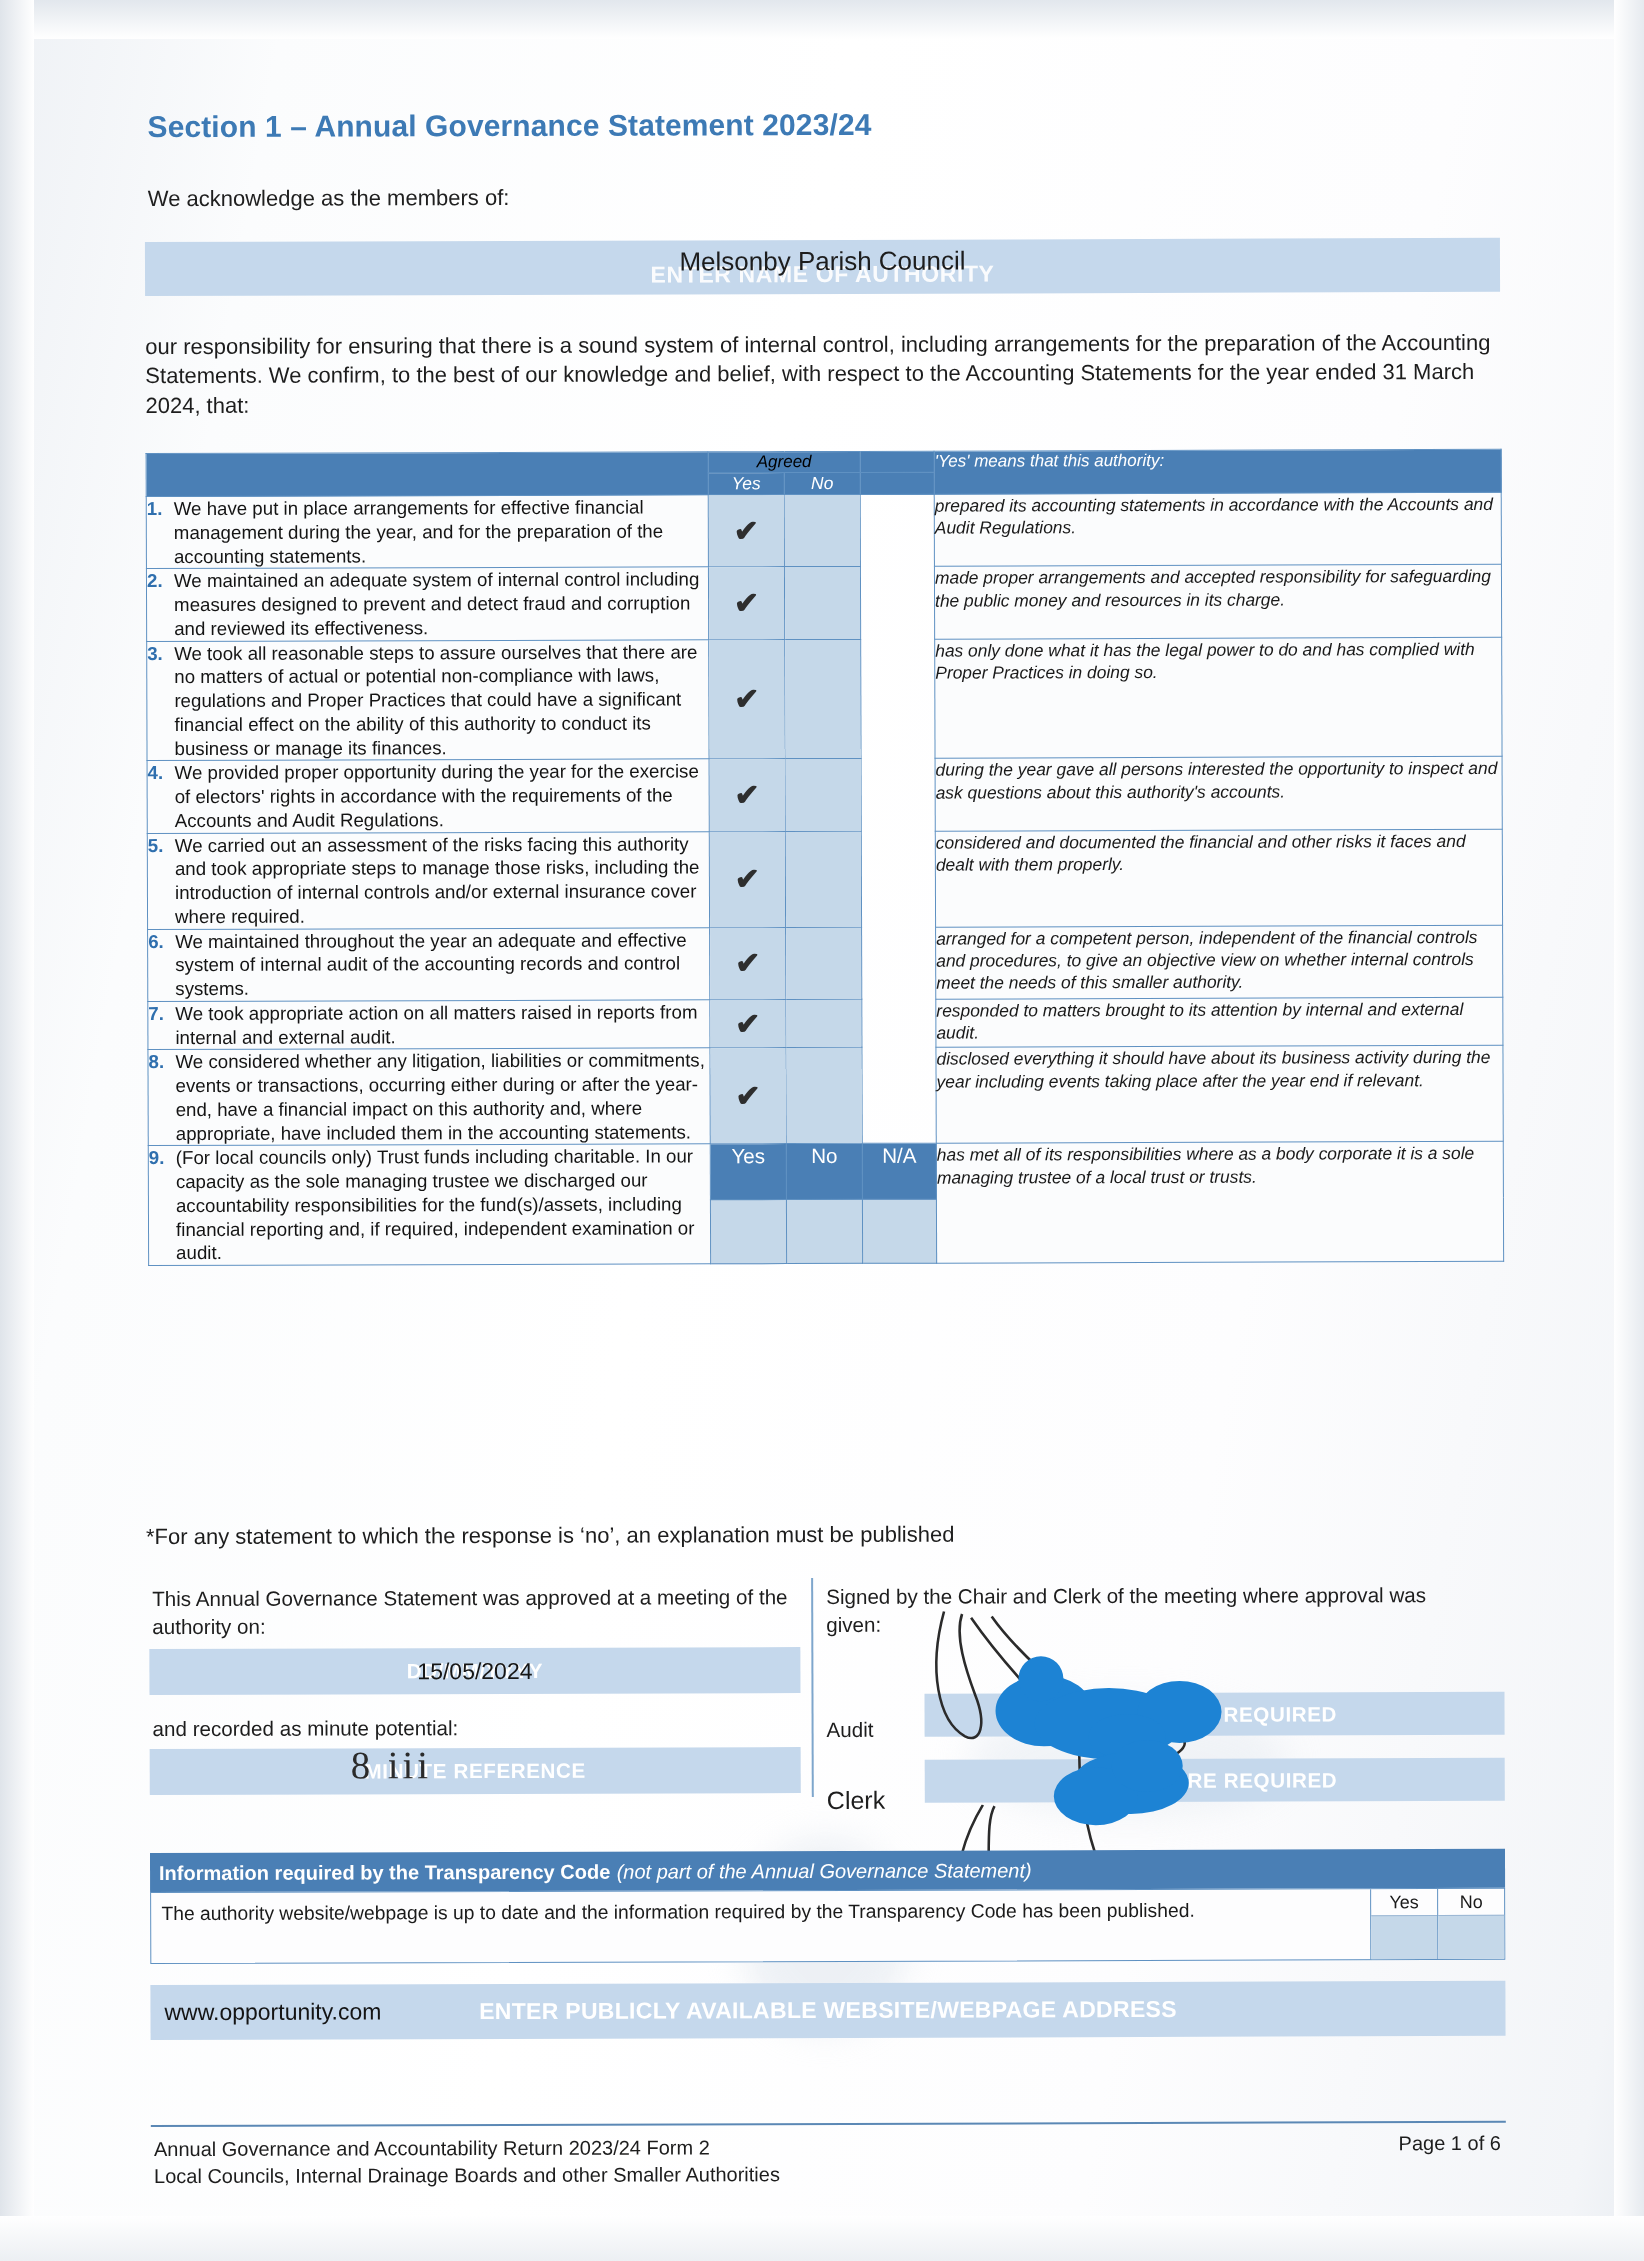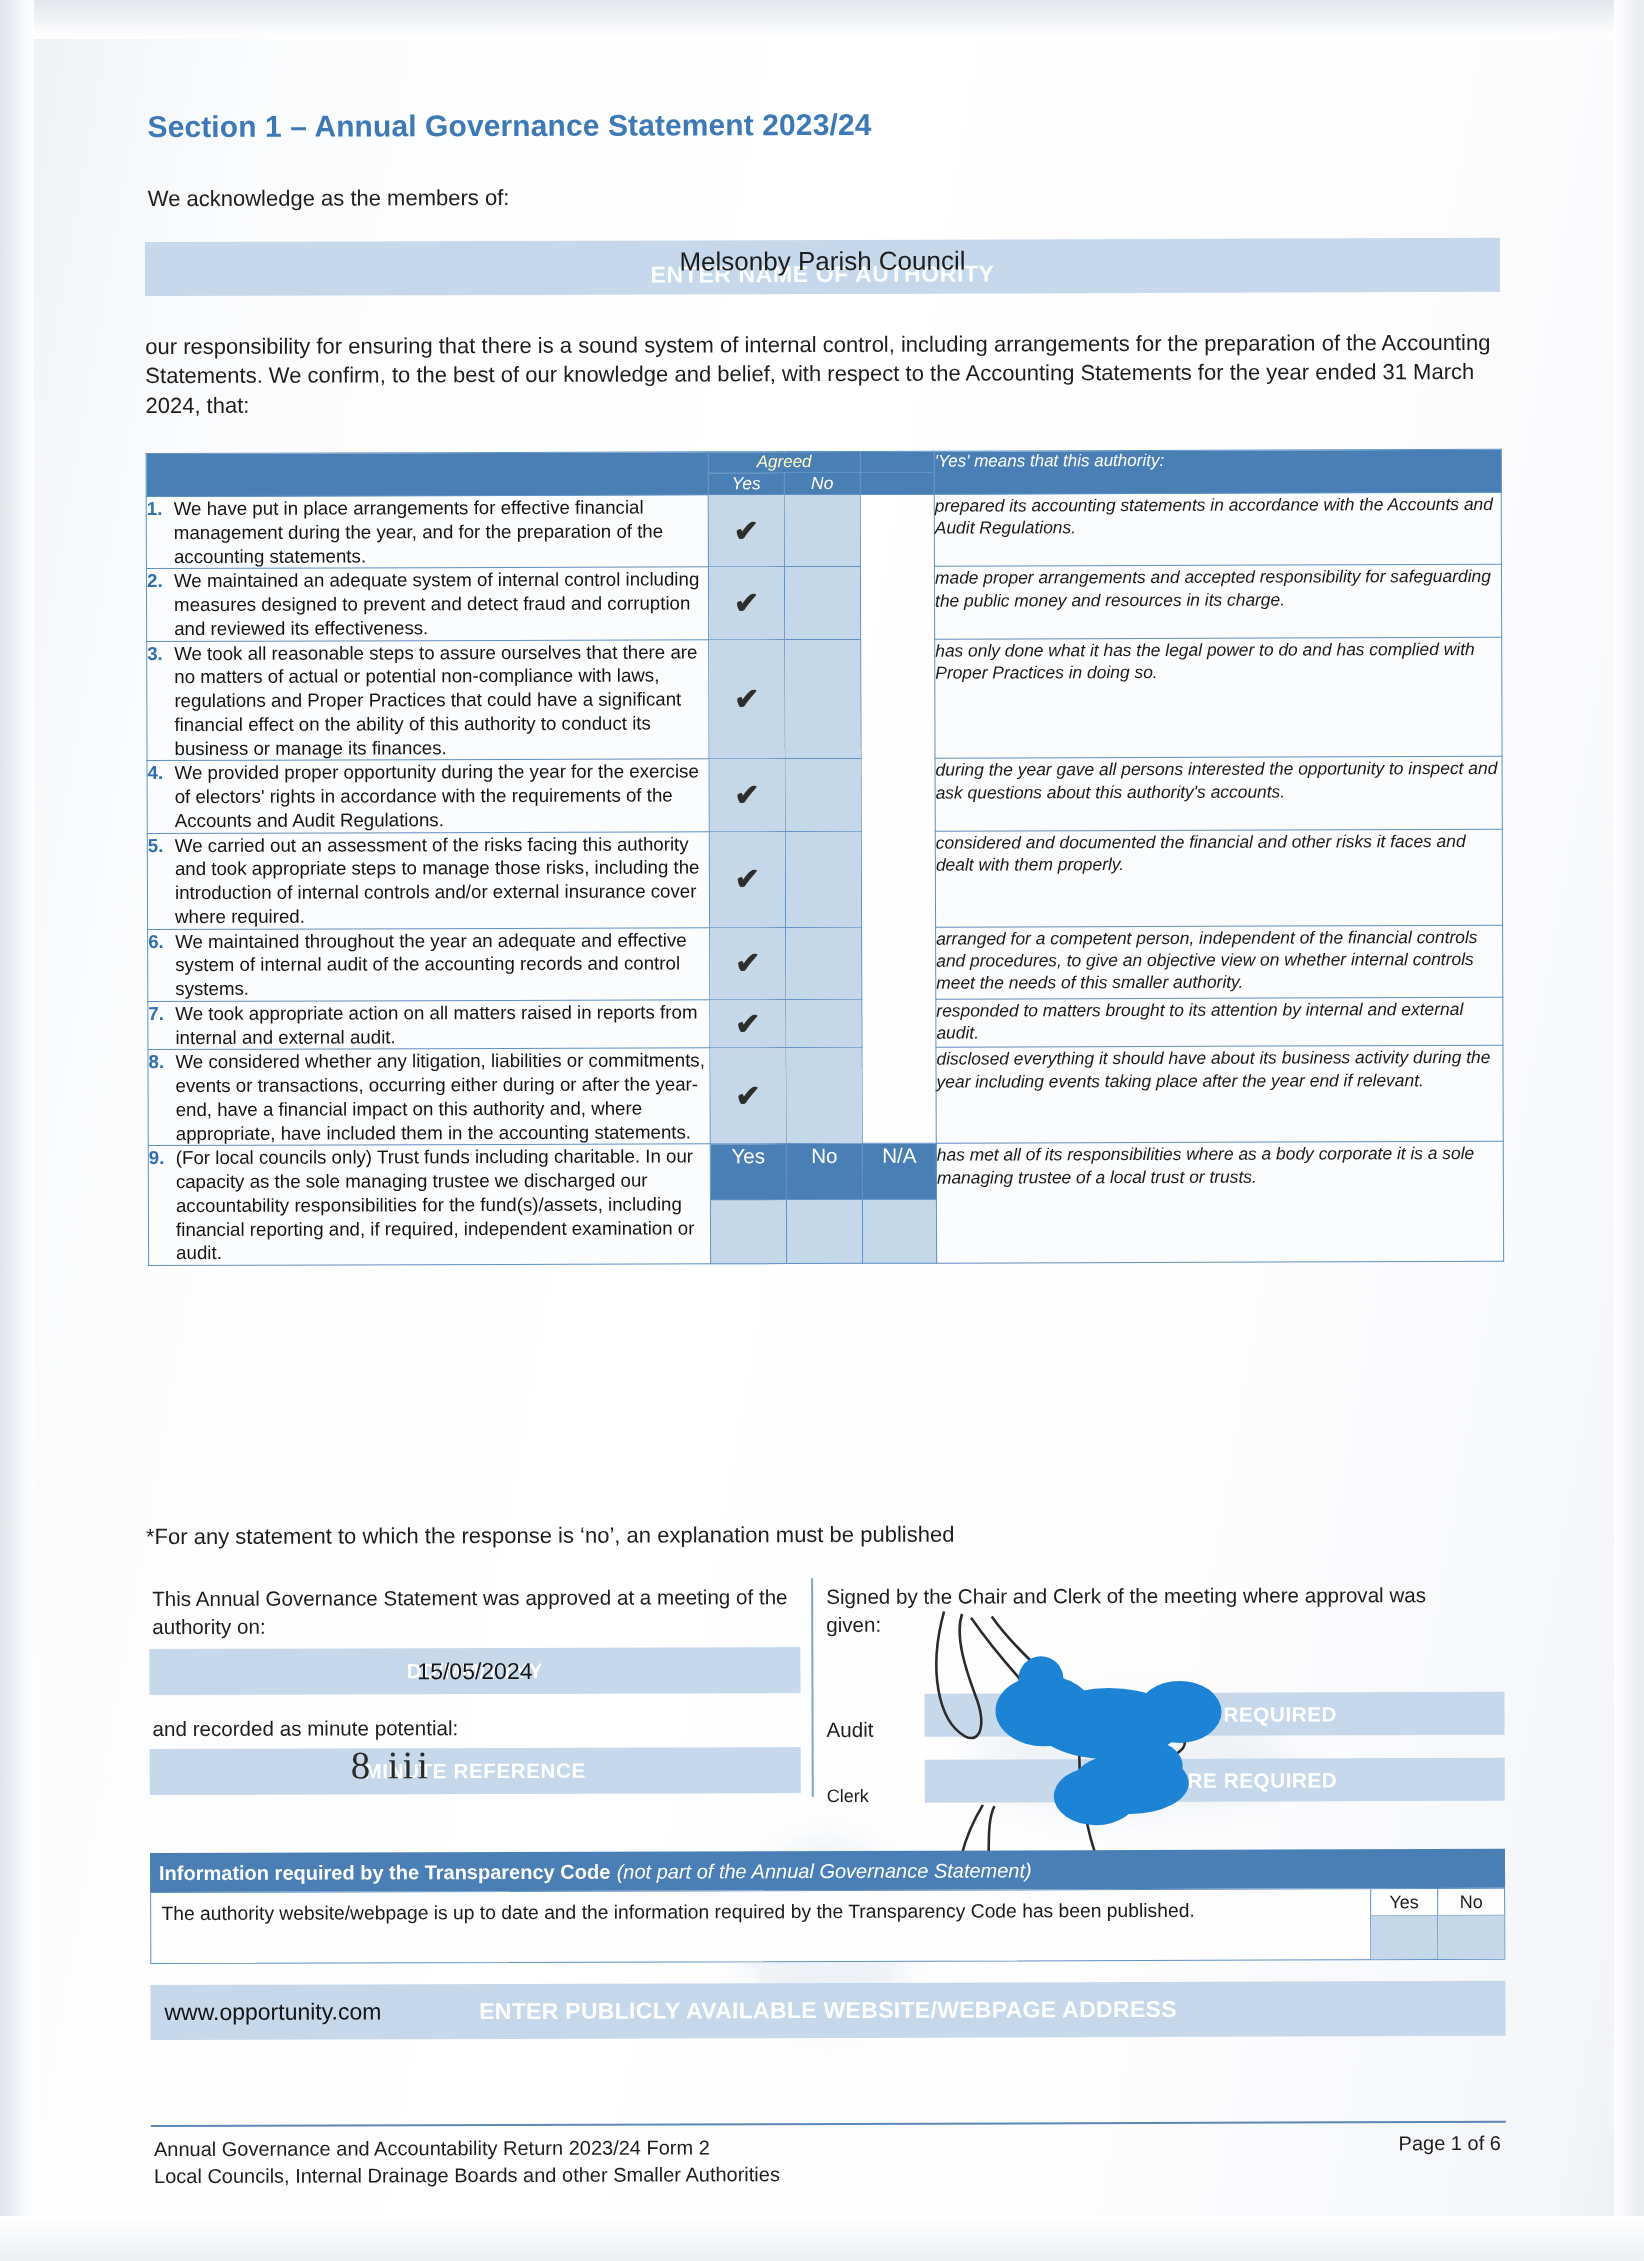--- a/index.html
+++ b/index.html
@@ -53,21 +53,21 @@
   }
 
   
   .tbl{
     position:absolute;left:147px;top:451px;width:1355px;
     border-collapse:collapse;table-layout:fixed;
   }
   .tbl td,.tbl th{border:1.3px solid #5f91c2;padding:0;vertical-align:top;}
   .hdr-blank{background:#4a7fb5;border:1.3px solid #4a7fb5;}
   .hdr-agreed{
-    background:#4a7fb5;border:1.3px solid #4a7fb5;color:#fef9c3;
+    background:#4a7fb5;border:1.3px solid #4a7fb5;color:#000000;
     font-style:italic;font-size:17px;text-align:center;padding:6.4px 0 2.6px;
   }
   .hdr-yn{
     background:#4a7fb5;color:#ffffff;font-style:italic;font-size:17.4px;
     text-align:center;border:1.3px solid #dce8f4;padding:6.4px 0 7.7px;
   }
   .hdr-means{
     background:#4a7fb5;color:#ffffff;font-style:italic;font-size:17px;
     border:1.3px solid #4a7fb5;padding:0 0 9px 9px;vertical-align:bottom;
   }
@@ -106,21 +106,21 @@
     font-size:23px;color:#161616;
   }
   .minute-hand{
     position:absolute;left:348px;top:1741px;font-size:39px;color:#2b2b2b;
     font-family:"Liberation Serif", serif;letter-spacing:3.9px;text-align:center;
   }
 
   .divider-v{position:absolute;left:809px;top:1578px;width:1.9px;height:219px;background:#7ea6cc;}
   .approve-r{position:absolute;left:824px;top:1583px;width:632px;font-size:20.6px;line-height:1.35;color:#1d1d1d;}
   .role-chair{position:absolute;left:824px;top:1718px;font-size:20.6px;color:#1d1d1d;}
-  .role-clerk{position:absolute;left:824px;top:1786px;font-size:18px;color:#1d1d1d;}
+  .role-clerk{position:absolute;left:824px;top:1786px;font-size:25px;color:#1d1d1d;}
   .sig-band{position:absolute;left:922px;width:580px;height:43px;background:#c5d8ec;}
   .sig-band.chair{top:1694px;}
   .sig-band.clerk{top:1760px;}
   .sig-ghost{
     position:absolute;inset:0;display:flex;align-items:center;justify-content:center;
     color:#ffffff;font-size:20.6px;font-weight:bold;letter-spacing:0.6px;
   }
   .redact{position:absolute;background:#1d83d4;border-radius:50%;}
   .ink-loop{position:absolute;pointer-events:none;}
 

